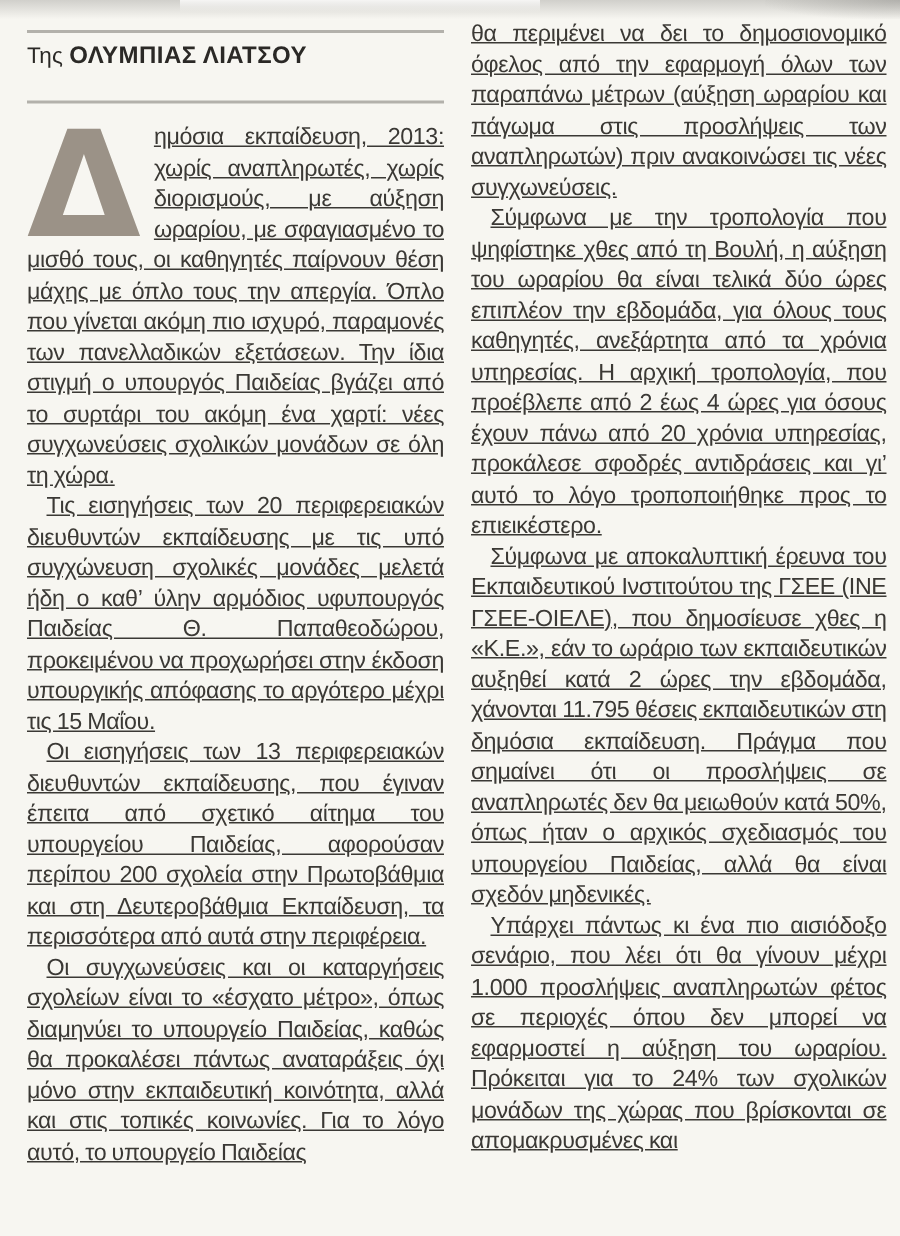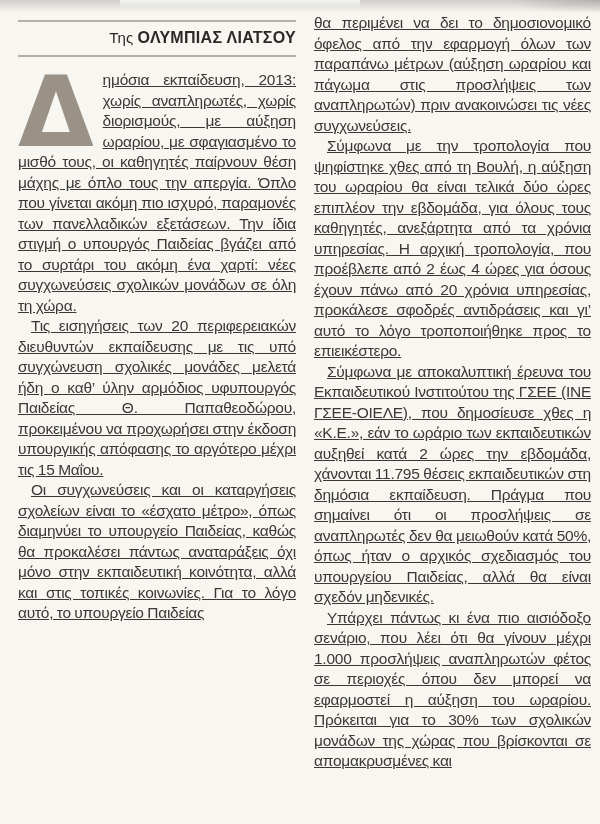--- a/index.html
+++ b/index.html
@@ -33,26 +33,25 @@
     content:"";position:absolute;top:0;left:120px;width:240px;height:8px;
     background:linear-gradient(to bottom, rgba(255,255,255,0.8), rgba(247,246,241,0));
   }
   .col{position:absolute;top:13px;}
   .col-left{left:18px;width:278px;}
   .col-right{left:314px;width:277px;}
   .byline{
     margin-top:7px;
     border-top:2px solid var(--rule-color);
     border-bottom:2px solid var(--rule-color);
-    padding:7px 0 8px 0;
+    padding:7px 0 20px 0;
     margin-bottom:13px;
     font-size:15px;
     color:var(--byline-text);
     letter-spacing:0.1px;
-    text-align:right;
   }
   .byline .name{font-weight:bold;font-size:16px;letter-spacing:0.3px;}
   p.body-par{
     margin:0;
     text-align:justify;
     font-size:15.5px;
     line-height:20.5px;
     letter-spacing:-0.25px;
     color:var(--body-text);
     word-spacing:-0.5px;
@@ -79,22 +78,23 @@
     <div class="byline">
       <span>Της</span>
       <span class="name">ΟΛΥΜΠΙΑΣ ΛΙΑΤΣΟΥ</span>
     </div>
 
     <p class="body-par lead">
       <span class="dropcap">Δ</span><span>ημόσια εκπαίδευση, 2013: χωρίς αναπληρωτές, χωρίς διορισμούς, με αύξηση ωραρίου, με σφαγιασμένο το μισθό τους, οι καθηγητές παίρνουν θέση μάχης με όπλο τους την απεργία. Όπλο που γίνεται ακόμη πιο ισχυρό, παραμονές των πανελλαδικών εξετάσεων. Την ίδια στιγμή ο υπουργός Παιδείας βγάζει από το συρτάρι του ακόμη ένα χαρτί: νέες συγχωνεύσεις σχολικών μονάδων σε όλη τη χώρα.</span>
     </p>
 
     <p class="body-par indent">Τις εισηγήσεις των 20 περιφερειακών διευθυντών εκπαίδευσης με τις υπό συγχώνευση σχολικές μονάδες μελετά ήδη ο καθ’ ύλην αρμόδιος υφυπουργός Παιδείας Θ. Παπαθεοδώρου, προκειμένου να προχωρήσει στην έκδοση υπουργικής απόφασης το αργότερο μέχρι τις 15 Μαΐου.</p>
+    <p class="body-par indent">Οι εισηγήσεις των 13 περιφερειακών διευθυντών εκπαίδευσης, που έγιναν έπειτα από σχετικό αίτημα του υπουργείου Παιδείας, αφορούσαν περίπου 200 σχολεία στην Πρωτοβάθμια και στη Δευτεροβάθμια Εκπαίδευση, τα περισσότερα από αυτά στην περιφέρεια.</p>
     <p class="body-par indent">Οι συγχωνεύσεις και οι καταργήσεις σχολείων είναι το «έσχατο μέτρο», όπως διαμηνύει το υπουργείο Παιδείας, καθώς θα προκαλέσει πάντως αναταράξεις όχι μόνο στην εκπαιδευτική κοινότητα, αλλά και στις τοπικές κοινωνίες. Για το λόγο αυτό, το υπουργείο Παιδείας</p>
   </div>
 
   <div class="col col-right">
     <p class="body-par">θα περιμένει να δει το δημοσιονομικό όφελος από την εφαρμογή όλων των παραπάνω μέτρων (αύξηση ωραρίου και πάγωμα στις προσλήψεις των αναπληρωτών) πριν ανακοινώσει τις νέες συγχωνεύσεις.</p>
     <p class="body-par indent">Σύμφωνα με την τροπολογία που ψηφίστηκε χθες από τη Βουλή, η αύξηση του ωραρίου θα είναι τελικά δύο ώρες επιπλέον την εβδομάδα, για όλους τους καθηγητές, ανεξάρτητα από τα χρόνια υπηρεσίας. Η αρχική τροπολογία, που προέβλεπε από 2 έως 4 ώρες για όσους έχουν πάνω από 20 χρόνια υπηρεσίας, προκάλεσε σφοδρές αντιδράσεις και γι’ αυτό το λόγο τροποποιήθηκε προς το επιεικέστερο.</p>
     <p class="body-par indent">Σύμφωνα με αποκαλυπτική έρευνα του Εκπαιδευτικού Ινστιτούτου της ΓΣΕΕ (ΙΝΕ ΓΣΕΕ-ΟΙΕΛΕ), που δημοσίευσε χθες η «Κ.Ε.», εάν το ωράριο των εκπαιδευτικών αυξηθεί κατά 2 ώρες την εβδομάδα, χάνονται 11.795 θέσεις εκπαιδευτικών στη δημόσια εκπαίδευση. Πράγμα που σημαίνει ότι οι προσλήψεις σε αναπληρωτές δεν θα μειωθούν κατά 50%, όπως ήταν ο αρχικός σχεδιασμός του υπουργείου Παιδείας, αλλά θα είναι σχεδόν μηδενικές.</p>
-    <p class="body-par indent">Υπάρχει πάντως κι ένα πιο αισιόδοξο σενάριο, που λέει ότι θα γίνουν μέχρι 1.000 προσλήψεις αναπληρωτών φέτος σε περιοχές όπου δεν μπορεί να εφαρμοστεί η αύξηση του ωραρίου. Πρόκειται για το 30% των σχολικών μονάδων της χώρας που βρίσκονται σε απομακρυσμένες και</p>
+    <p class="body-par indent">Υπάρχει πάντως κι ένα πιο αισιόδοξο σενάριο, που λέει ότι θα γίνουν μέχρι 1.000 προσλήψεις αναπληρωτών φέτος σε περιοχές όπου δεν μπορεί να εφαρμοστεί η αύξηση του ωραρίου. Πρόκειται για το 24% των σχολικών μονάδων της χώρας που βρίσκονται σε απομακρυσμένες και</p>
   </div>
 </div>
 
 </body></html>

